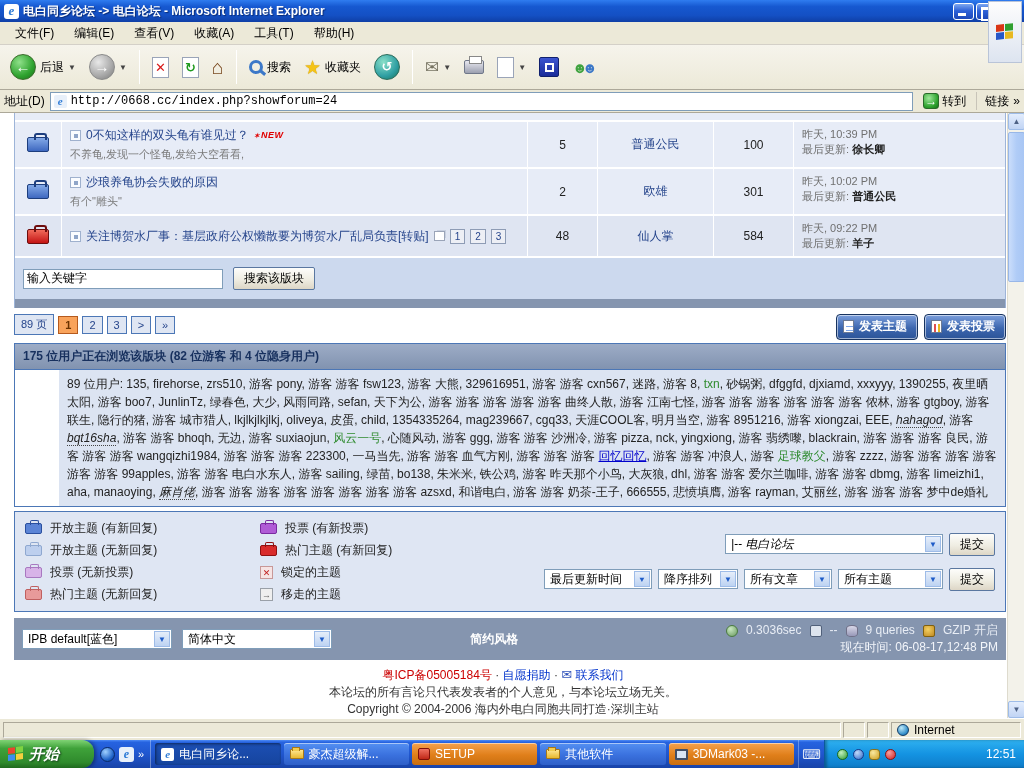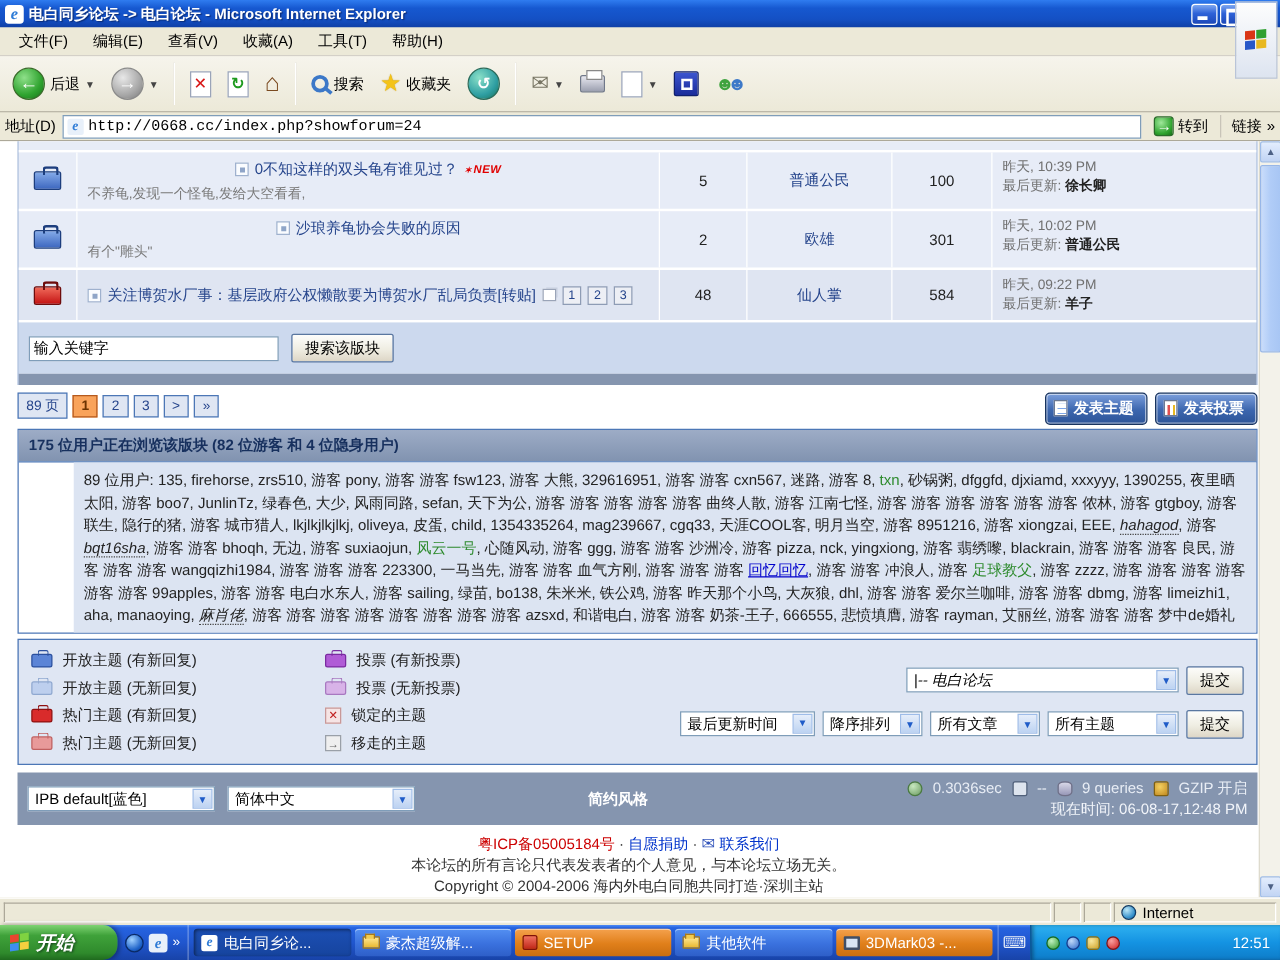--- a/index.html
+++ b/index.html
@@ -79,21 +79,21 @@
   .trow.alt { background:#DFE5F2; }
   .cell { border-left:1px solid #fff; padding:4px 6px; }
   .cell:first-child { border-left:none; }
   .c-ico { width:46px; display:flex; align-items:center; justify-content:center; }
   .c-title { flex:1; padding:5px 8px; }
   .c-num { width:70px; display:flex; align-items:center; justify-content:center; color:#222; }
   .c-starter { width:116px; display:flex; align-items:center; justify-content:center; }
   .c-views { width:80px; display:flex; align-items:center; justify-content:center; color:#222; }
   .c-last { width:212px; font-size:11px; color:#707070; line-height:15px; padding:5px 8px;}
   .c-last b { color:#222;margin-top:31px; }
-  .t-line { display:flex; align-items:center; gap:5px;justify-content:center; }
+  .t-line { display:flex; align-items:center; gap:5px; }
   .t-link { color:#26458C; text-decoration:none; }
   .t-sub { color:#7A7A7A; font-size:11px; margin-top:3px; }
   .starter-link { color:#26458C; text-decoration:none; }
   .sq-ico { width:11px; height:11px; border:1px solid #9FB1CE; background:#FAFCFF; display:inline-block; position:relative; }
   .sq-ico::after { content:""; position:absolute; right:2px; bottom:2px; width:4px; height:4px; background:#8FA5C8; }
   .new-badge { color:#E00000; font:bold italic 9px/10px "Liberation Sans",sans-serif; letter-spacing:.5px; }
   .new-badge::before { content:"✶"; font-size:7px; margin-right:1px; }
   .pagebox { border:1px solid #8E9CB5; background:#EDEFF5; color:#26458C; font-size:10px; padding:0 4px; line-height:13px; }
   .mp-ico { width:11px; height:10px; border:1px solid #9AA4B8; background:#fff; box-shadow:2px -2px 0 -1px #C8D0E0; }
 
@@ -440,26 +440,26 @@
           </div>
         <div class="lg-item">
             <span class="lgf lgf-pur"></span>
             <span>投票 (有新投票)</span>
           </div>
         <div class="lg-item">
             <span class="lgf lgf-lblue"></span>
             <span>开放主题 (无新回复)</span>
           </div>
         <div class="lg-item">
+            <span class="lgf lgf-red"></span>
+            <span>热门主题 (有新回复)</span>
+          </div>
+        <div class="lg-item">
             <span class="lgf lgf-lpur"></span>
             <span>投票 (无新投票)</span>
-          </div>
-        <div class="lg-item">
-            <span class="lgf lgf-red"></span>
-            <span>热门主题 (有新回复)</span>
           </div>
         <div class="lg-item">
             <span class="lg-sq lg-lock">✕</span>
             <span>锁定的主题</span>
           </div>
         <div class="lg-item">
             <span class="lgf lgf-lred"></span>
             <span>热门主题 (无新回复)</span>
           </div>
         <div class="lg-item">

